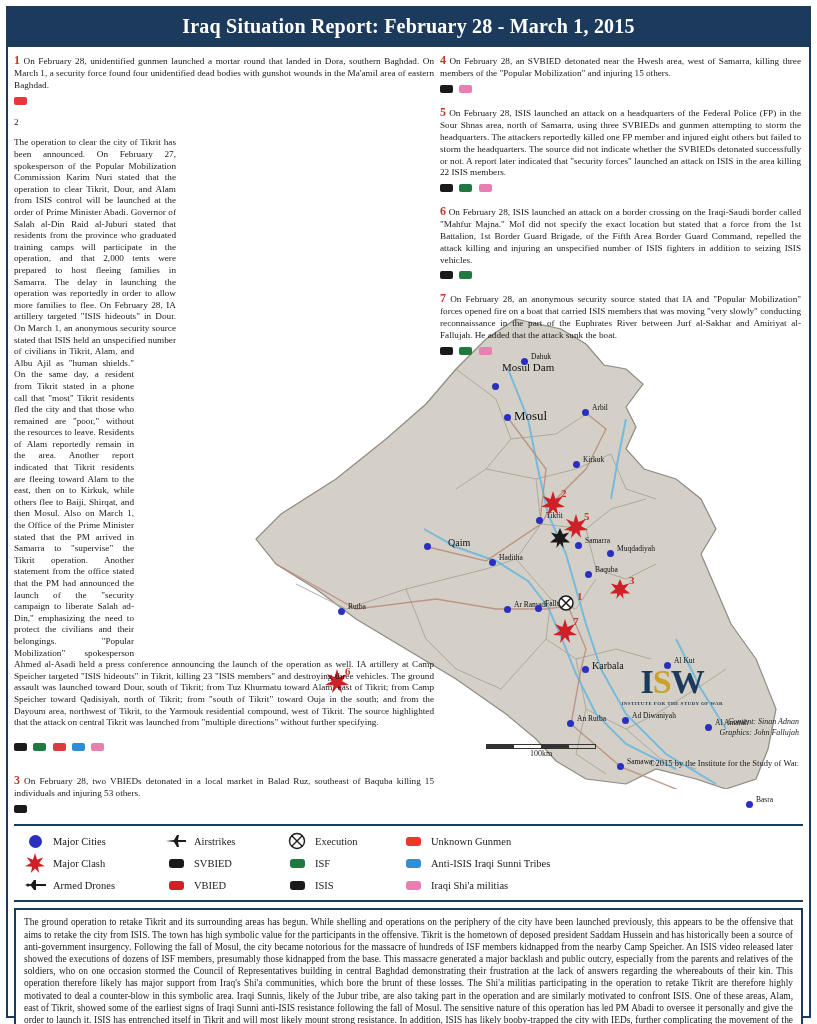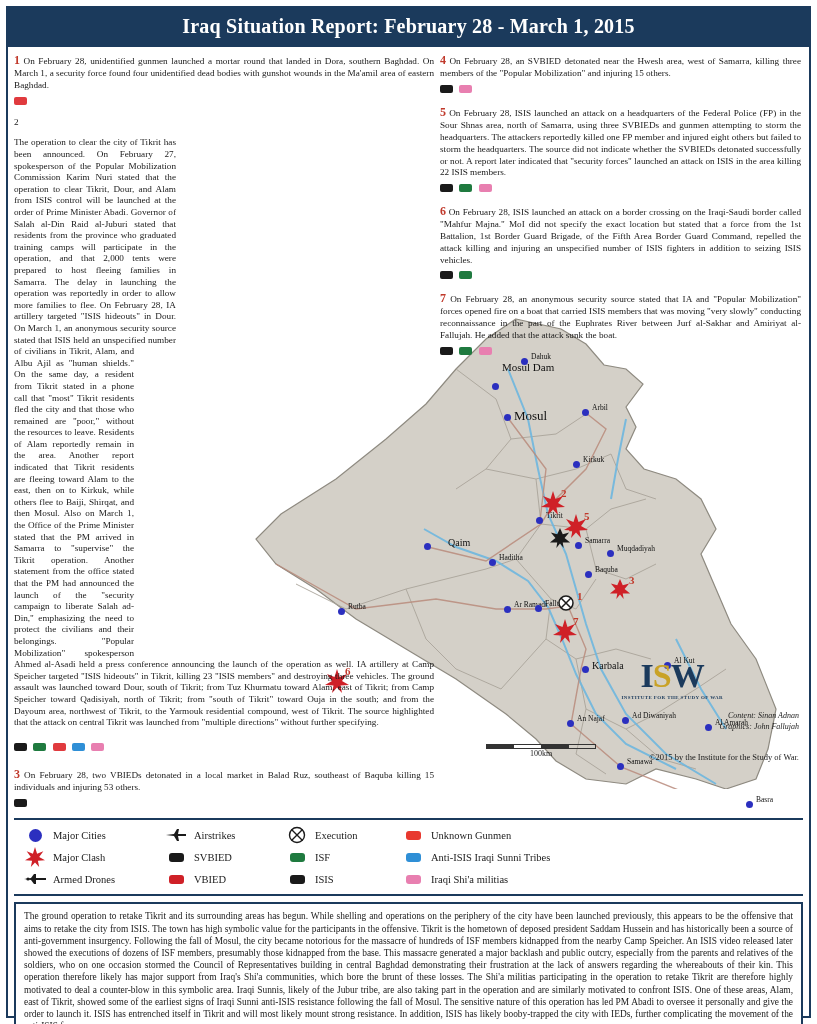--- a/index.html
+++ b/index.html
@@ -193,21 +193,21 @@
             <div style="position: absolute; left: 358px; top: 431px; font-size: 7.5px; color: rgb(17, 17, 17); white-space: nowrap;">Ar Ramadi</div>
             <div style="position: absolute; left: 379px; top: 436px; width: 7px; height: 7px; border-radius: 50%; background: rgb(43, 47, 191);"></div>
             <div style="position: absolute; left: 389px; top: 430px; font-size: 7.5px; color: rgb(17, 17, 17); white-space: nowrap;">Fallujah</div>
             <div style="position: absolute; left: 182px; top: 439px; width: 7px; height: 7px; border-radius: 50%; background: rgb(43, 47, 191);"></div>
             <div style="position: absolute; left: 192px; top: 433px; font-size: 7.5px; color: rgb(17, 17, 17); white-space: nowrap;">Rutba</div>
             <div style="position: absolute; left: 426px; top: 497px; width: 7px; height: 7px; border-radius: 50%; background: rgb(43, 47, 191);"></div>
             <div style="position: absolute; left: 436px; top: 491px; font-size: 10px; color: rgb(17, 17, 17); white-space: nowrap;">Karbala</div>
             <div style="position: absolute; left: 508px; top: 493px; width: 7px; height: 7px; border-radius: 50%; background: rgb(43, 47, 191);"></div>
             <div style="position: absolute; left: 518px; top: 487px; font-size: 7.5px; color: rgb(17, 17, 17); white-space: nowrap;">Al Kut</div>
             <div style="position: absolute; left: 411px; top: 551px; width: 7px; height: 7px; border-radius: 50%; background: rgb(43, 47, 191);"></div>
-            <div style="position: absolute; left: 421px; top: 545px; font-size: 7.5px; color: rgb(17, 17, 17); white-space: nowrap;">An Najaf</div>
+            <div style="position: absolute; left: 421px; top: 545px; font-size: 7.5px; color: rgb(17, 17, 17); white-space: nowrap;">An Rutba</div>
             <div style="position: absolute; left: 466px; top: 548px; width: 7px; height: 7px; border-radius: 50%; background: rgb(43, 47, 191);"></div>
             <div style="position: absolute; left: 476px; top: 542px; font-size: 7.5px; color: rgb(17, 17, 17); white-space: nowrap;">Ad Diwaniyah</div>
             <div style="position: absolute; left: 549px; top: 555px; width: 7px; height: 7px; border-radius: 50%; background: rgb(43, 47, 191);"></div>
             <div style="position: absolute; left: 559px; top: 549px; font-size: 7.5px; color: rgb(17, 17, 17); white-space: nowrap;">Al Amarah</div>
             <div style="position: absolute; left: 461px; top: 594px; width: 7px; height: 7px; border-radius: 50%; background: rgb(43, 47, 191);"></div>
             <div style="position: absolute; left: 471px; top: 588px; font-size: 7.5px; color: rgb(17, 17, 17); white-space: nowrap; text-align: center;">Samawa</div>
             <div style="position: absolute; left: 590px; top: 632px; width: 7px; height: 7px; border-radius: 50%; background: rgb(43, 47, 191);"></div>
             <div style="position: absolute; left: 600px; top: 626px; font-size: 7.5px; color: rgb(17, 17, 17); white-space: nowrap;">Basra</div>
           </div>
 
@@ -271,21 +271,21 @@
           <div style="clear:both"></div>
           <div class="dots">
             <span class="dot sq" style="background:#1a1a1a"></span>
             <span class="dot sq" style="background:#1f7a3f"></span>
             <span class="dot sq" style="background:#e03a3e"></span>
             <span class="dot sq" style="background:#2f8fd6"></span>
             <span class="dot sq" style="background:#e87fb0"></span>
           </div>
         </div>
 
-        <div class="note" style="margin-top:14px;">
+        <div class="note" style="margin-top:20px;">
           <span class="num">3</span>
           <p>On February 28, two VBIEDs detonated in a local market in Balad Ruz, southeast of Baquba killing 15 individuals and injuring 53 others.</p>
           <div class="dots">
             <span class="dot sq" style="background:#1a1a1a"></span>
           </div>
         </div>
       </div>
 
       <div class="col-right">
         <div class="note">

